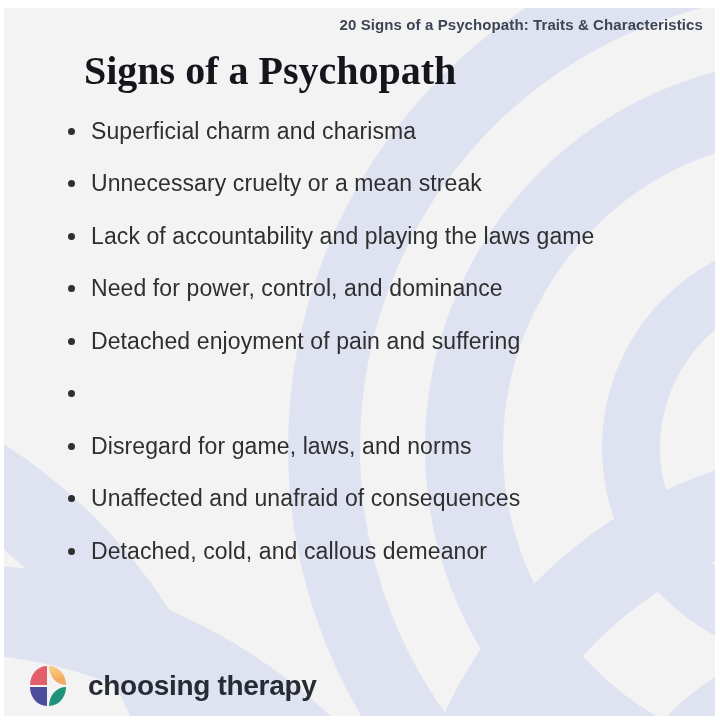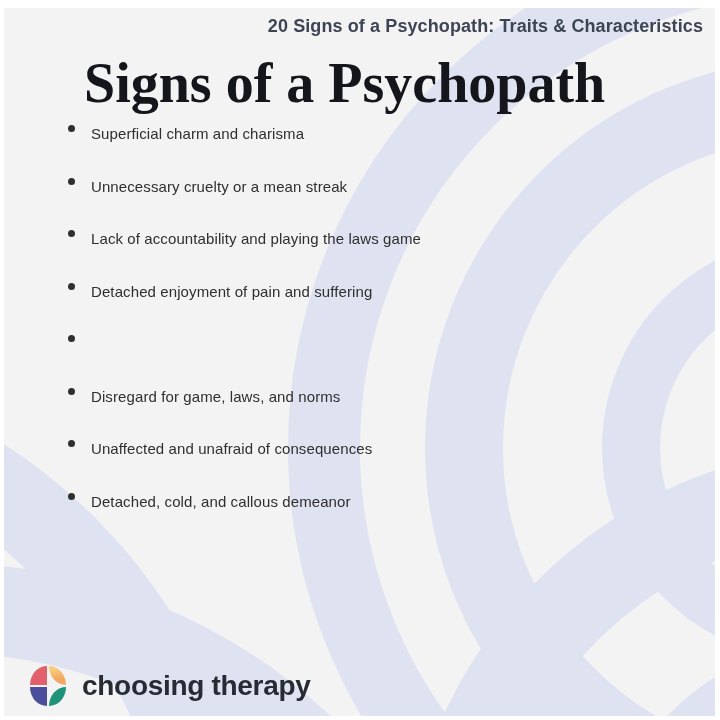--- a/index.html
+++ b/index.html
@@ -37,58 +37,59 @@
     stroke:var(--swirl);
   }
   .content{
     position:relative;
     z-index:2;
     height:100%;
   }
   .top-header{
     text-align:right;
     padding:8px 12px 0 0;
-    font-size:18px;
+    font-size:15px;
     font-weight:bold;
     color:var(--header_text);
     letter-spacing:0.1px;
   }
   h1.page-title{
     font-family:"Liberation Serif", serif;
     font-weight:bold;
-    font-size:56px;
+    font-size:40px;
     color:var(--title);
     margin:18px 0 0 80px;
     letter-spacing:0px;
     line-height:1.0;
   }
   ul.signs-list{
     list-style:none;
     margin:14px 0 0 64px;
   }
   ul.signs-list li{
     display:flex;
+    align-items:center;
     height:52.5px;
-    font-size:15px;
+    font-size:23px;
     color:var(--body_text);
     letter-spacing:0.1px;
   }
   ul.signs-list .dot{
     width:7px;height:7px;
     border-radius:50%;
     background:var(--body_text);
     margin-right:16px;
     flex:0 0 auto;
   }
   .brand{
     position:absolute;
     left:26px; bottom:10px;
     display:flex;
     align-items:center;
-    gap:16px;
+    gap:22px;
     z-index:3;
   }
   .brand-icon{
     width:36px;height:40px;
     display:grid;
     grid-template-columns:1fr 1fr;
     grid-template-rows:1fr 1fr;
     gap:2px;
   }
   .brand-icon .q{display:block;}
@@ -135,20 +136,24 @@
         <li>
           <span class="dot"></span>
           <span>Unnecessary cruelty or a mean streak</span>
         </li>
         <li>
           <span class="dot"></span>
           <span>Lack of accountability and playing the laws game</span>
         </li>
         <li>
           <span class="dot"></span>
+          <span>Need for power, control, and dominance</span>
+        </li>
+        <li>
+          <span class="dot"></span>
           <span>Detached enjoyment of pain and suffering</span>
         </li>
         <li>
           <span class="dot"></span>
         </li>
         <li>
           <span class="dot"></span>
           <span>Disregard for game, laws, and norms</span>
         </li>
         <li>

